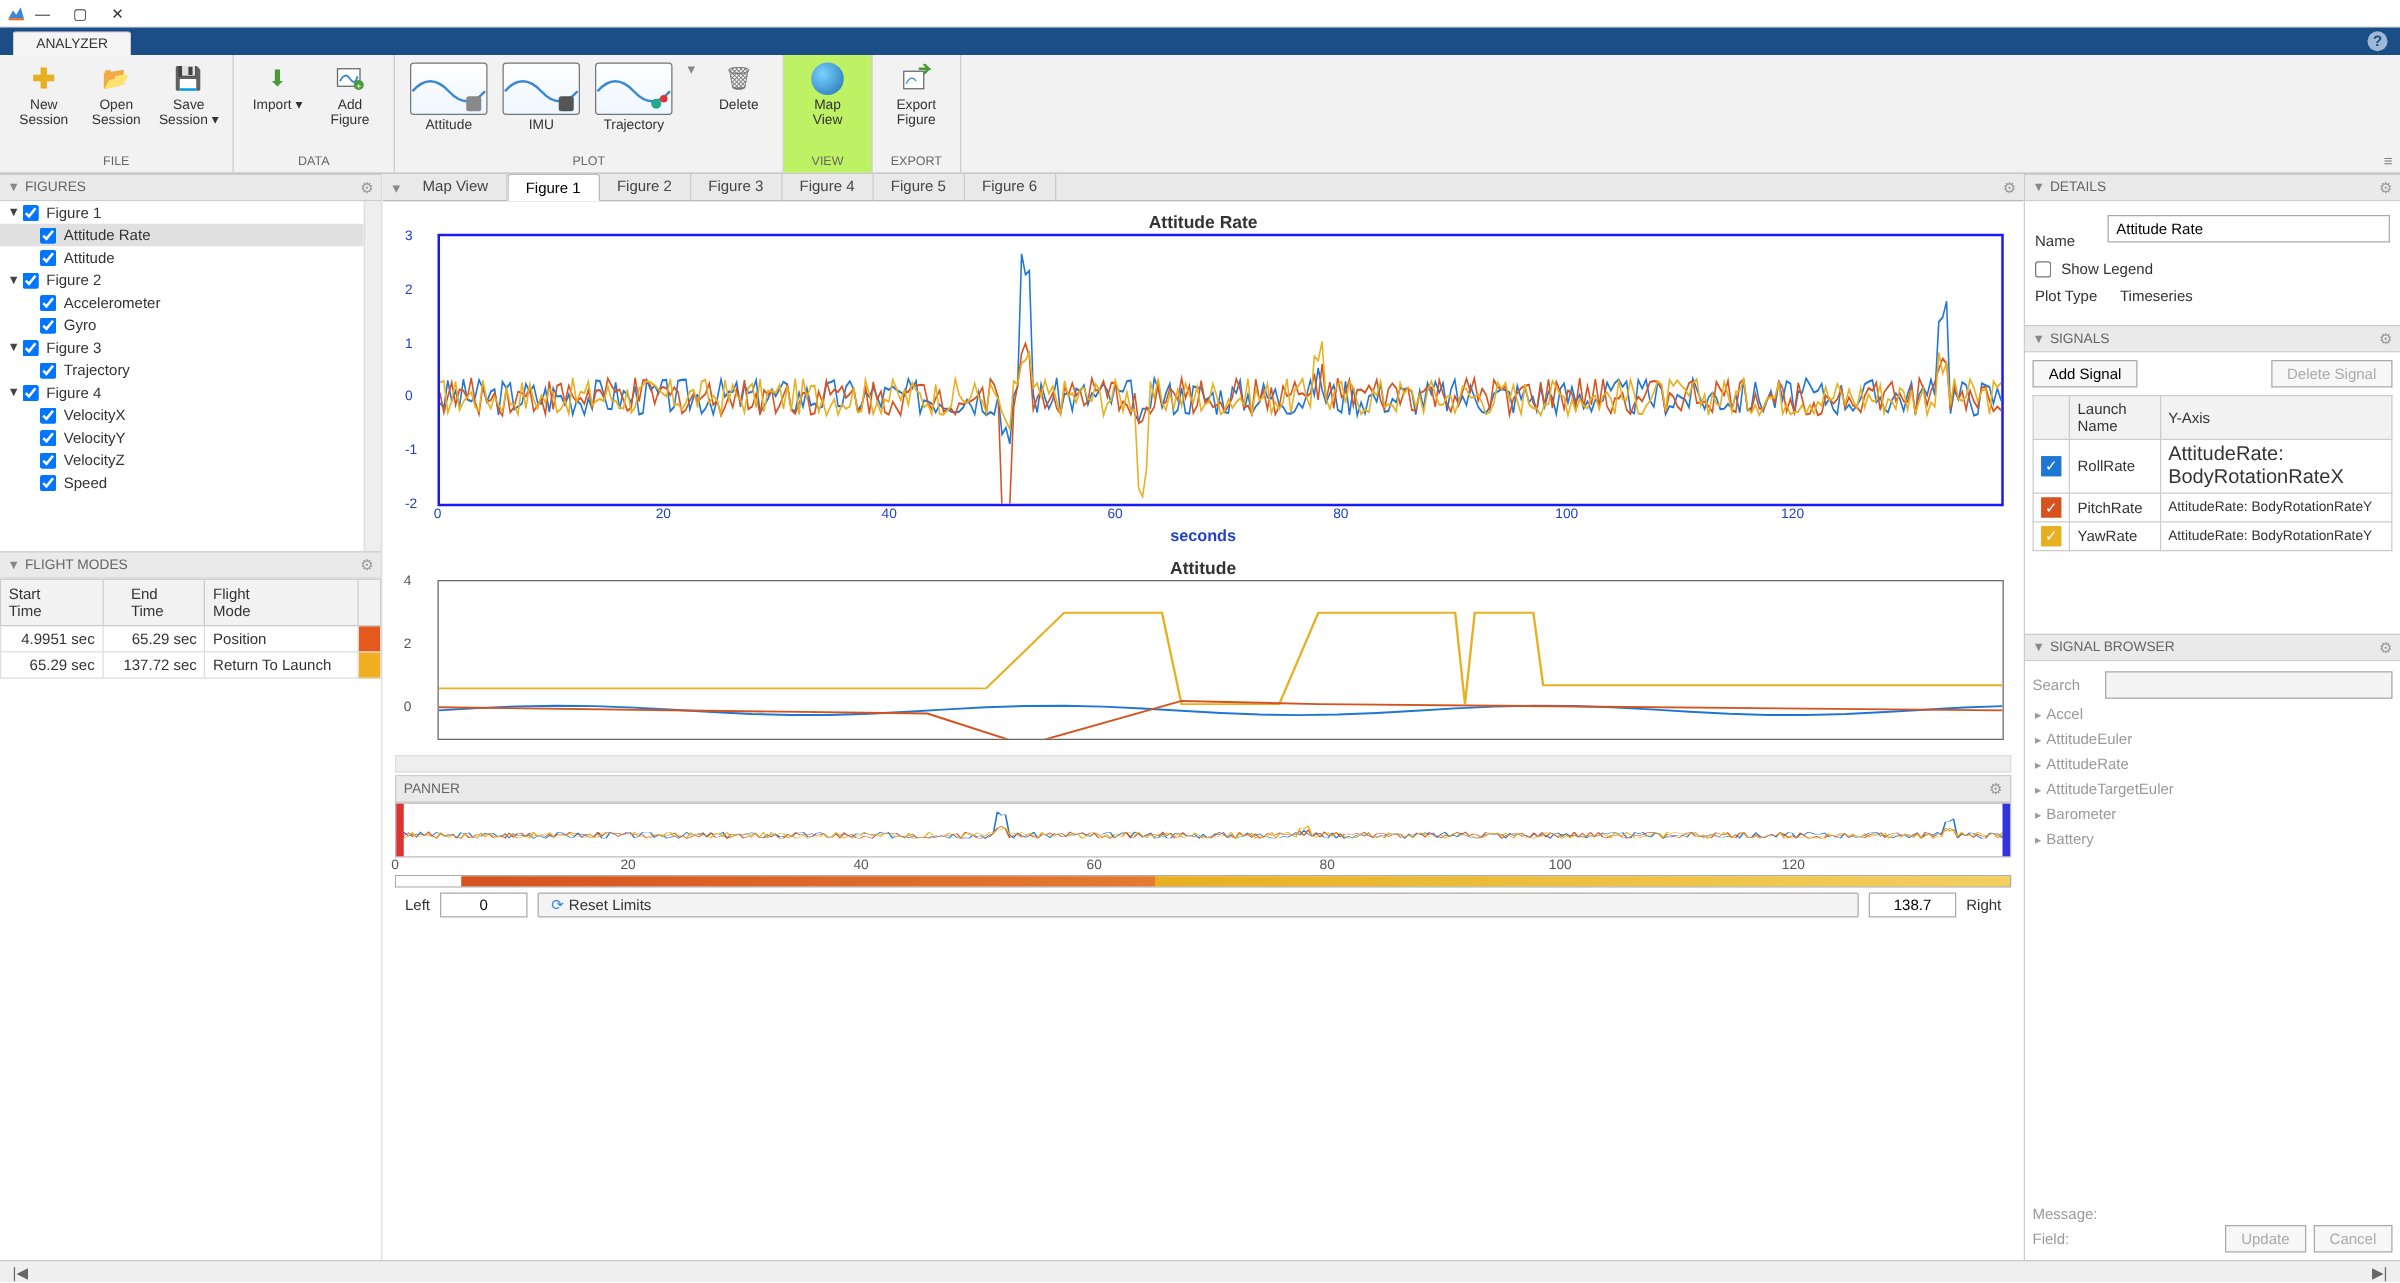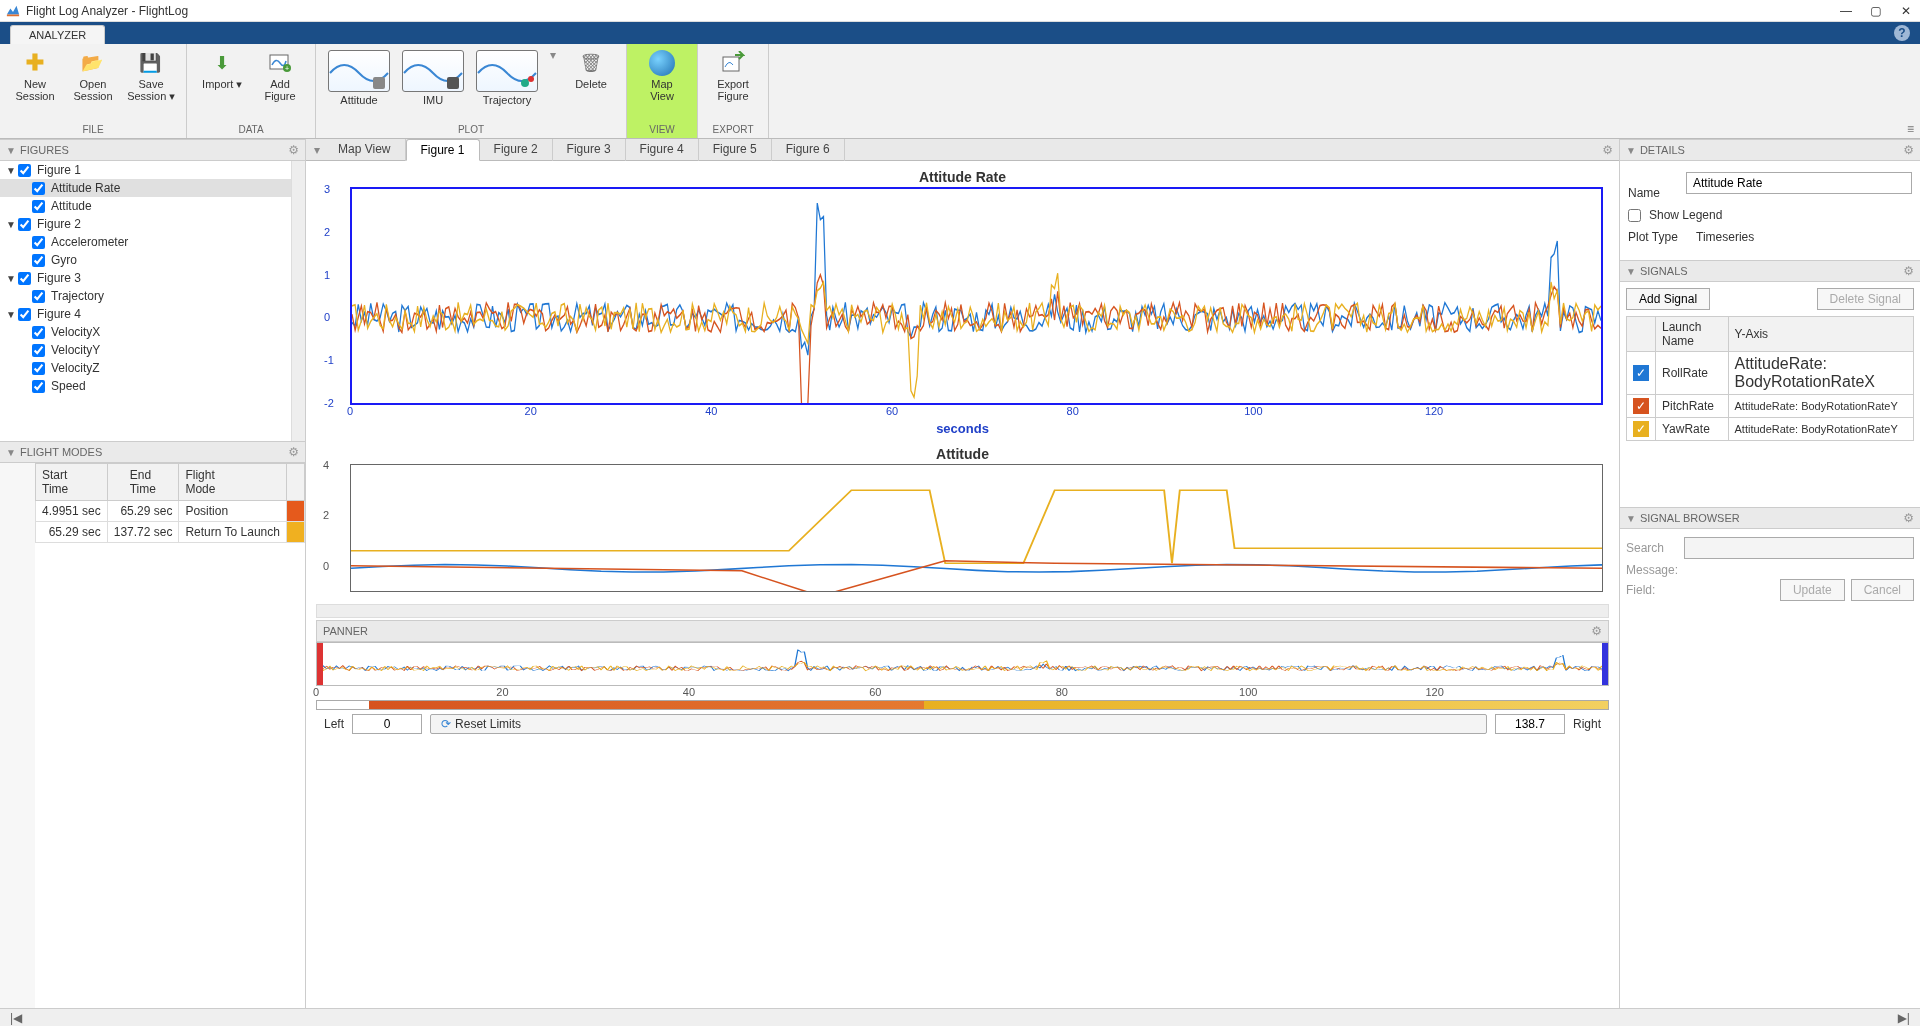--- a/index.html
+++ b/index.html
@@ -72,21 +72,20 @@
 </head>
 <body>
 
 <div class="titlebar">
   <span class="logo">
     <svg viewBox="0 0 16 16">
         <path d="M1 12 L5 5 L8 9 L12 2 L15 12 Z" fill="#3a87d4"></path>
         <rect x="1" y="12" width="14" height="2" fill="#e07030"></rect>
       </svg>
   </span>
-  <span class="title">Flight Log Analyzer - FlightLog</span>
   <div class="winbtns">
     <span class="winbtn">—</span>
     <span class="winbtn">▢</span>
     <span class="winbtn">✕</span>
   </div>
 </div>
 
 <div class="toolstrip-tabs">
   <div class="tool-tab">ANALYZER</div>
   <div class="helpicon">?</div>
@@ -276,21 +275,21 @@
           </div>
         </div>
       <div class="scrollbar-v"></div>
     </div>
 
     <div class="panel-header">
       <span class="chev">▼</span>
       <span>FLIGHT MODES</span>
       <span class="gear">⚙</span>
     </div>
-    <div class="panel-body" style="flex:1;margin-left:35px;">
+    <div class="panel-body" style="flex:1;">
       <table class="table">
         <thead>
             <tr id="fm-head">
               <th style="white-space: pre;">Start
 Time</th>
               <th style="white-space: pre; padding-left: 22px;">End
 Time</th>
               <th style="white-space: pre;">Flight
 Mode</th>
               <th></th>
@@ -472,20 +471,28 @@
     <div class="panel-header">
       <span class="chev">▼</span>
       <span>SIGNAL BROWSER</span>
       <span class="gear">⚙</span>
     </div>
     <div class="panel-body" style="flex:1; padding:6px; color:#999; overflow:hidden; display:flex; flex-direction:column;">
       <div class="details-row" style="padding:2px 0;">
         <span style="width:50px;">Search</span>
         <input type="text" style="background: rgb(244, 244, 244);">
       </div>
+      <div id="sb-list" style="flex:1;overflow:hidden;">
+          <div style="padding: 3px 2px;"><span style="font-size:10px;margin-right:4px;">▸</span>Accel</div>
+          <div style="padding: 3px 2px;"><span style="font-size:10px;margin-right:4px;">▸</span>AttitudeEuler</div>
+          <div style="padding: 3px 2px;"><span style="font-size:10px;margin-right:4px;">▸</span>AttitudeRate</div>
+          <div style="padding: 3px 2px;"><span style="font-size:10px;margin-right:4px;">▸</span>AttitudeTargetEuler</div>
+          <div style="padding: 3px 2px;"><span style="font-size:10px;margin-right:4px;">▸</span>Barometer</div>
+          <div style="padding: 3px 2px;"><span style="font-size:10px;margin-right:4px;">▸</span>Battery</div>
+        </div>
       <div style="font-size:12px;padding:2px 0;">Message:</div>
       <div style="display:flex;align-items:center;gap:6px;">
         <span style="flex:1;">Field:</span>
         <button class="btn-sm disabled">Update</button>
         <button class="btn-sm disabled">Cancel</button>
       </div>
     </div>
   </div>
 </div>
 

